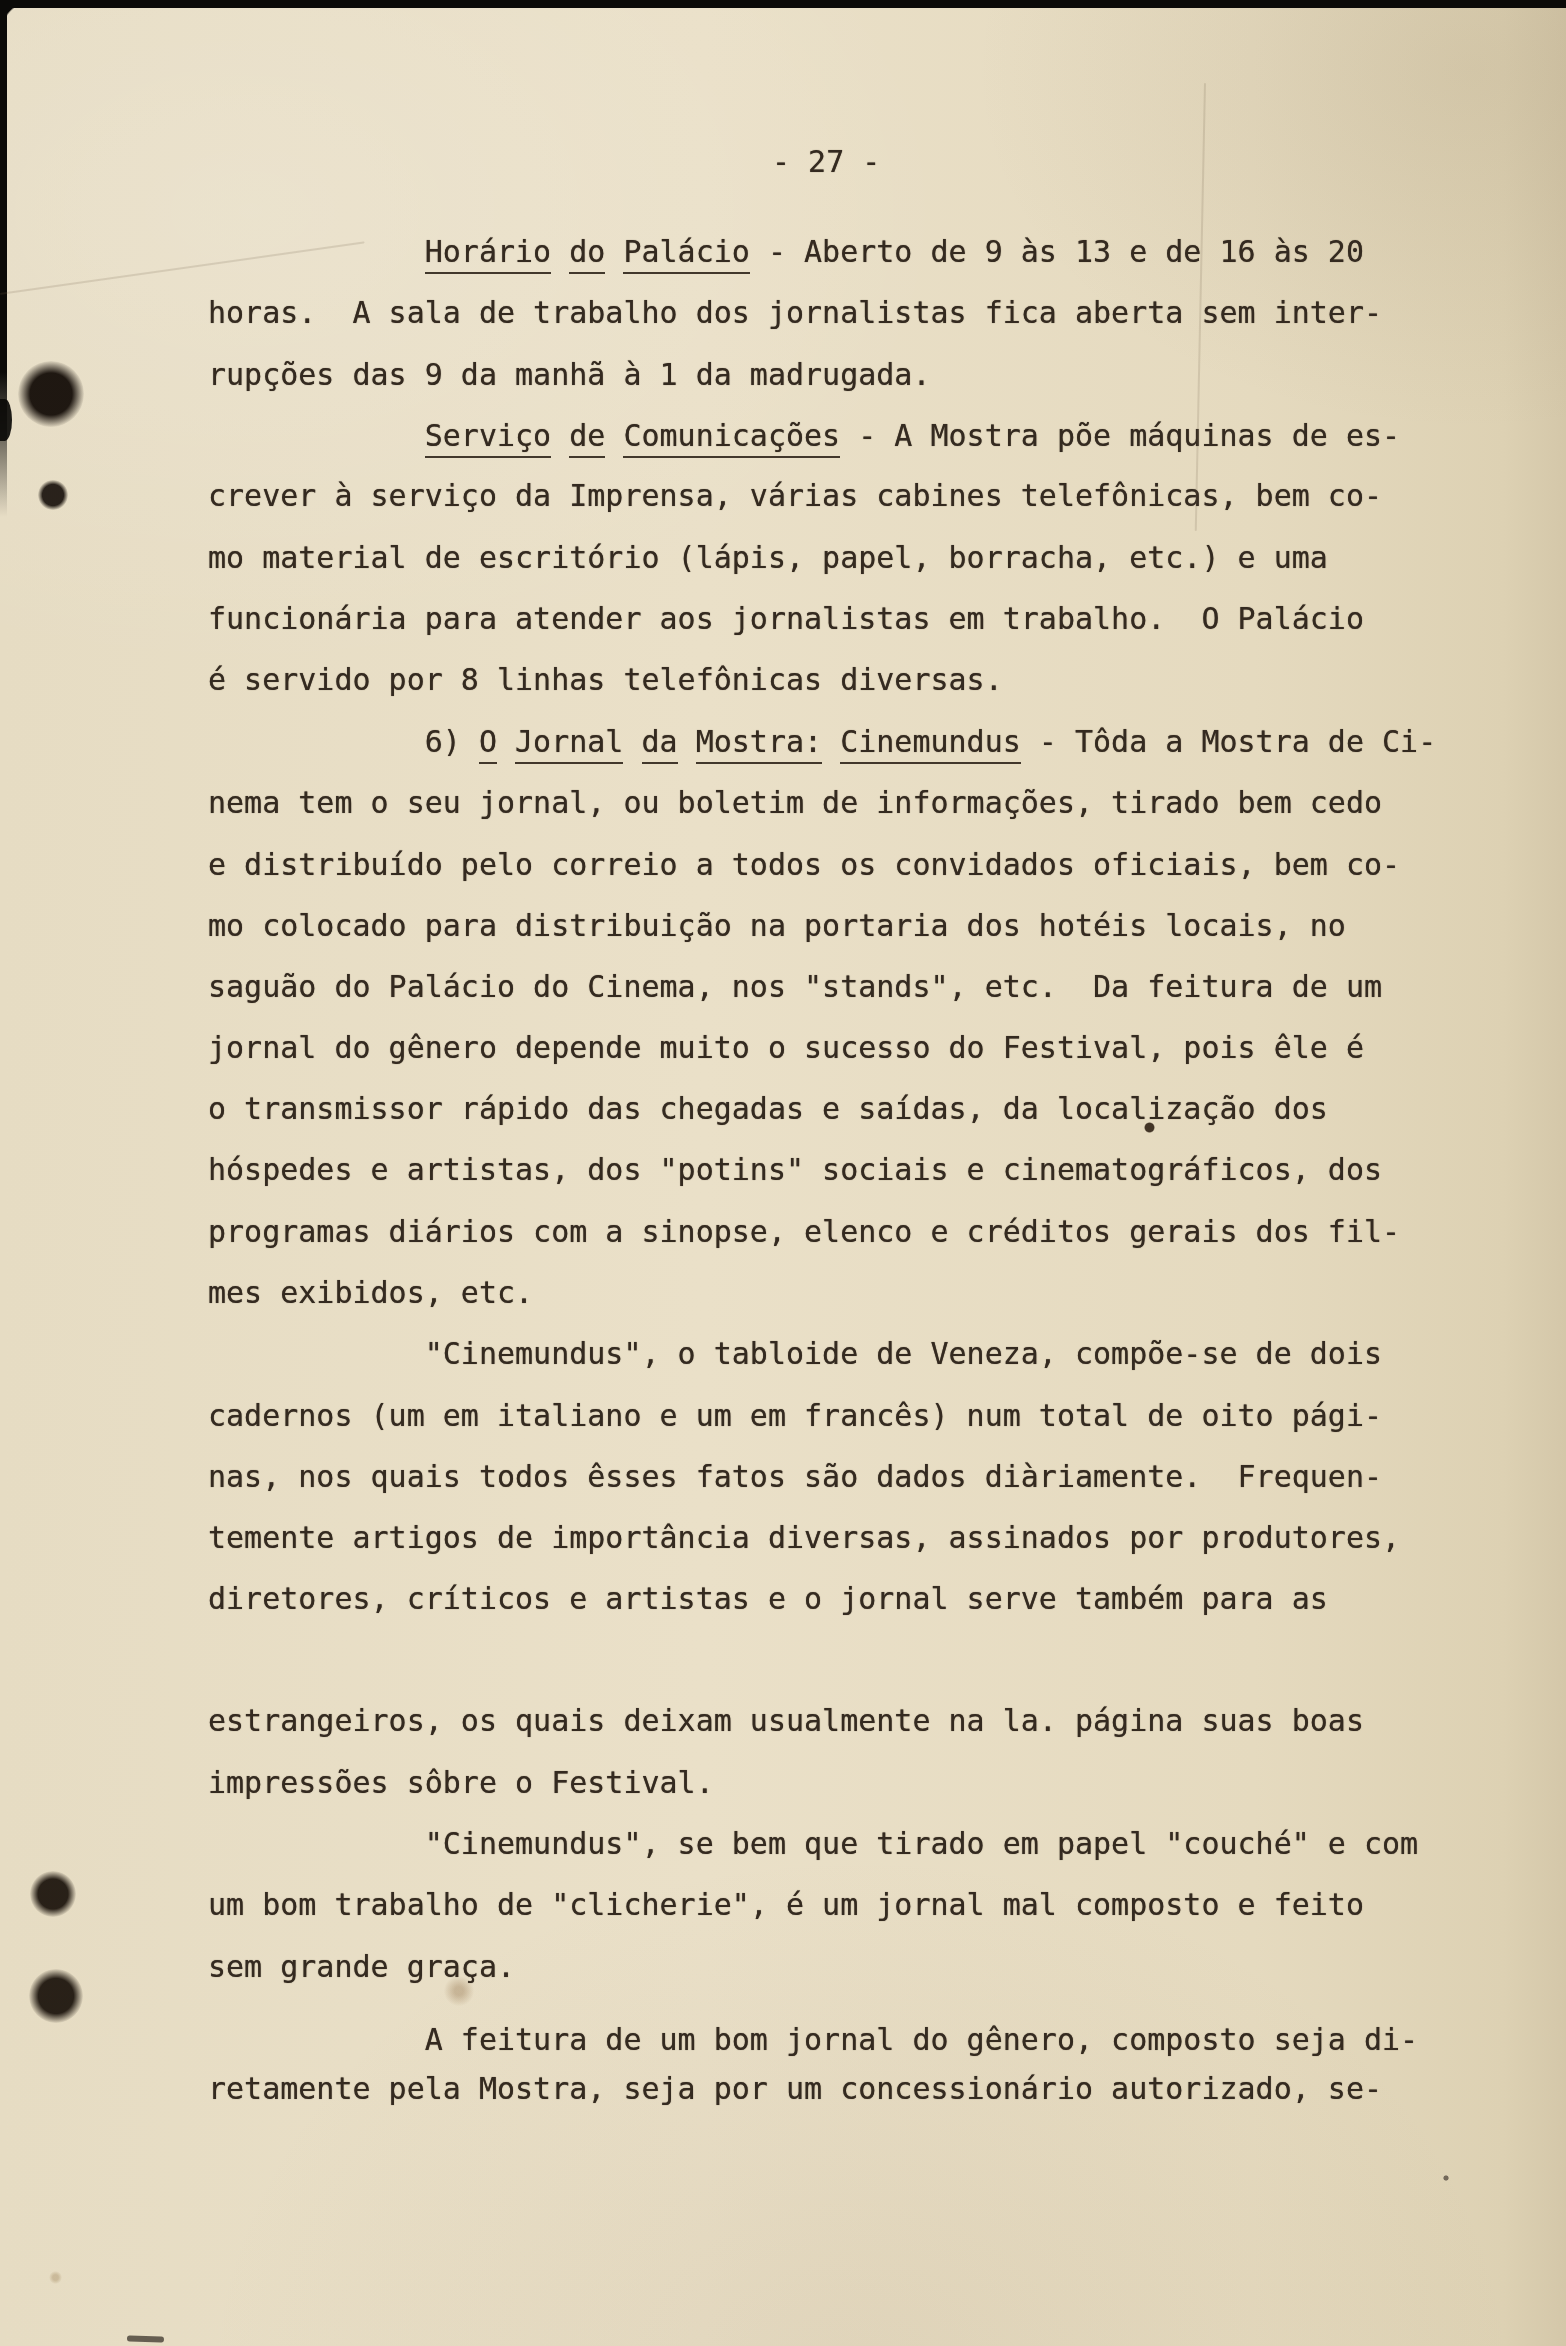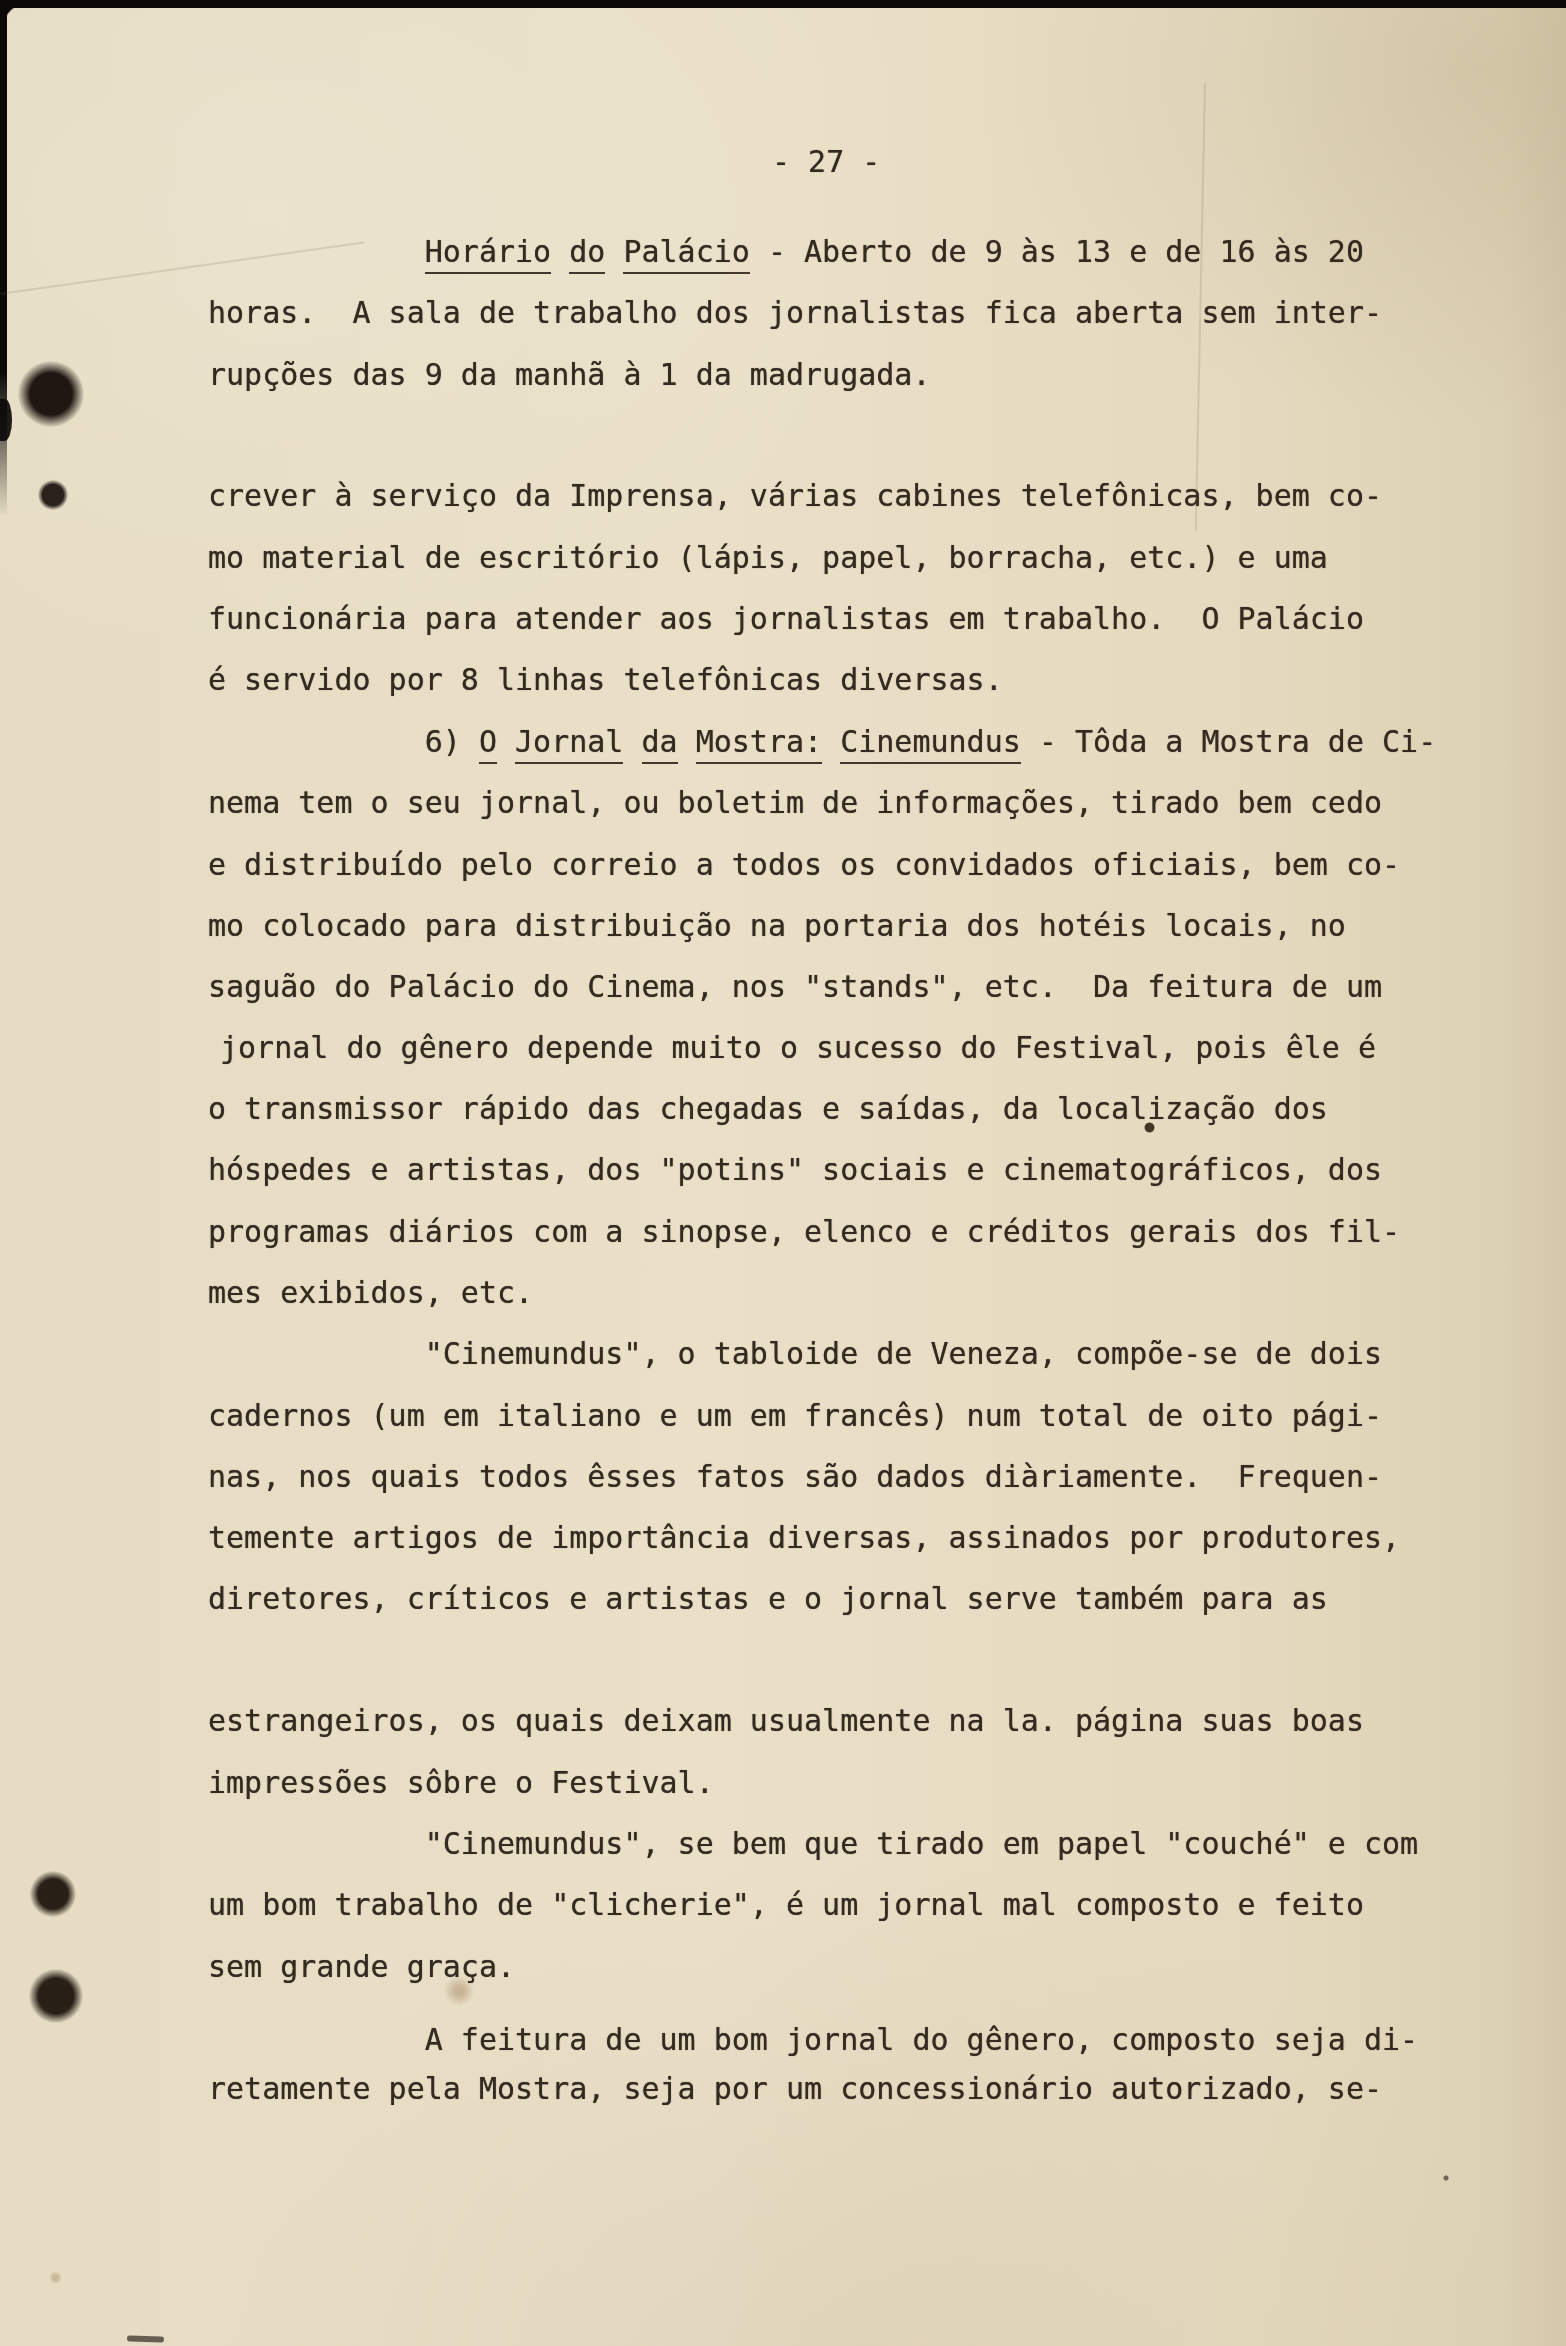--- a/index.html
+++ b/index.html
@@ -52,30 +52,31 @@
 <body>
 
 <div id="paper">
 
   <div id="text-lines">
     <div id="page-number">- 27 -</div>
 
   <div class="tline" style="top: 229px;"><span>            </span><span class="u">Horário</span><span> </span><span class="u">do</span><span> </span><span class="u">Palácio</span><span> - Aberto de 9 às 13 e de 16 às 20</span></div>
       <div class="tline" style="top: 290px;"><span>horas.  A sala de trabalho dos jornalistas fica aberta sem inter-</span></div>
       <div class="tline" style="top: 352px;"><span>rupções das 9 da manhã à 1 da madrugada.</span></div>
+      <div class="tline" style="top: 413px;"><span>            </span><span class="u">Serviço</span><span> </span><span class="u">de</span><span> </span><span class="u">Comunicações</span><span> - A Mostra põe máquinas de es-</span></div>
       <div class="tline" style="top: 473px;"><span>crever à serviço da Imprensa, várias cabines telefônicas, bem co-</span></div>
       <div class="tline" style="top: 535px;"><span>mo material de escritório (lápis, papel, borracha, etc.) e uma</span></div>
       <div class="tline" style="top: 596px;"><span>funcionária para atender aos jornalistas em trabalho.  O Palácio</span></div>
       <div class="tline" style="top: 657px;"><span>é servido por 8 linhas telefônicas diversas.</span></div>
       <div class="tline" style="top: 719px;"><span>            6) </span><span class="u">O</span><span> </span><span class="u">Jornal</span><span> </span><span class="u">da</span><span> </span><span class="u">Mostra:</span><span> </span><span class="u">Cinemundus</span><span> - Tôda a Mostra de Ci-</span></div>
       <div class="tline" style="top: 780px;"><span>nema tem o seu jornal, ou boletim de informações, tirado bem cedo</span></div>
       <div class="tline" style="top: 842px;"><span>e distribuído pelo correio a todos os convidados oficiais, bem co-</span></div>
       <div class="tline" style="top: 964px;"><span>saguão do Palácio do Cinema, nos "stands", etc.  Da feitura de um</span></div>
       <div class="tline" style="top: 903px;"><span>mo colocado para distribuição na portaria dos hotéis locais, no</span></div>
-      <div class="tline" style="top: 1025px; margin-left: 12px;"><span>jornal do gênero depende muito o sucesso do Festival, pois êle é</span></div>
+      <div class="tline" style="top: 1025px;"><span>jornal do gênero depende muito o sucesso do Festival, pois êle é</span></div>
       <div class="tline" style="top: 1086px;"><span>o transmissor rápido das chegadas e saídas, da localização dos</span></div>
       <div class="tline" style="top: 1147px;"><span>hóspedes e artistas, dos "potins" sociais e cinematográficos, dos</span></div>
       <div class="tline" style="top: 1209px;"><span>programas diários com a sinopse, elenco e créditos gerais dos fil-</span></div>
       <div class="tline" style="top: 1270px;"><span>mes exibidos, etc.</span></div>
       <div class="tline" style="top: 1331px;"><span>            "Cinemundus", o tabloide de Veneza, compõe-se de dois</span></div>
       <div class="tline" style="top: 1393px;"><span>cadernos (um em italiano e um em francês) num total de oito pági-</span></div>
       <div class="tline" style="top: 1454px;"><span>nas, nos quais todos êsses fatos são dados diàriamente.  Frequen-</span></div>
       <div class="tline" style="top: 1515px;"><span>temente artigos de importância diversas, assinados por produtores,</span></div>
       <div class="tline" style="top: 1576px;"><span>diretores, críticos e artistas e o jornal serve também para as</span></div>
       <div class="tline" style="top: 1698px; text-align: right;"><span>estrangeiros, os quais deixam usualmente na la. página suas boas</span></div>

